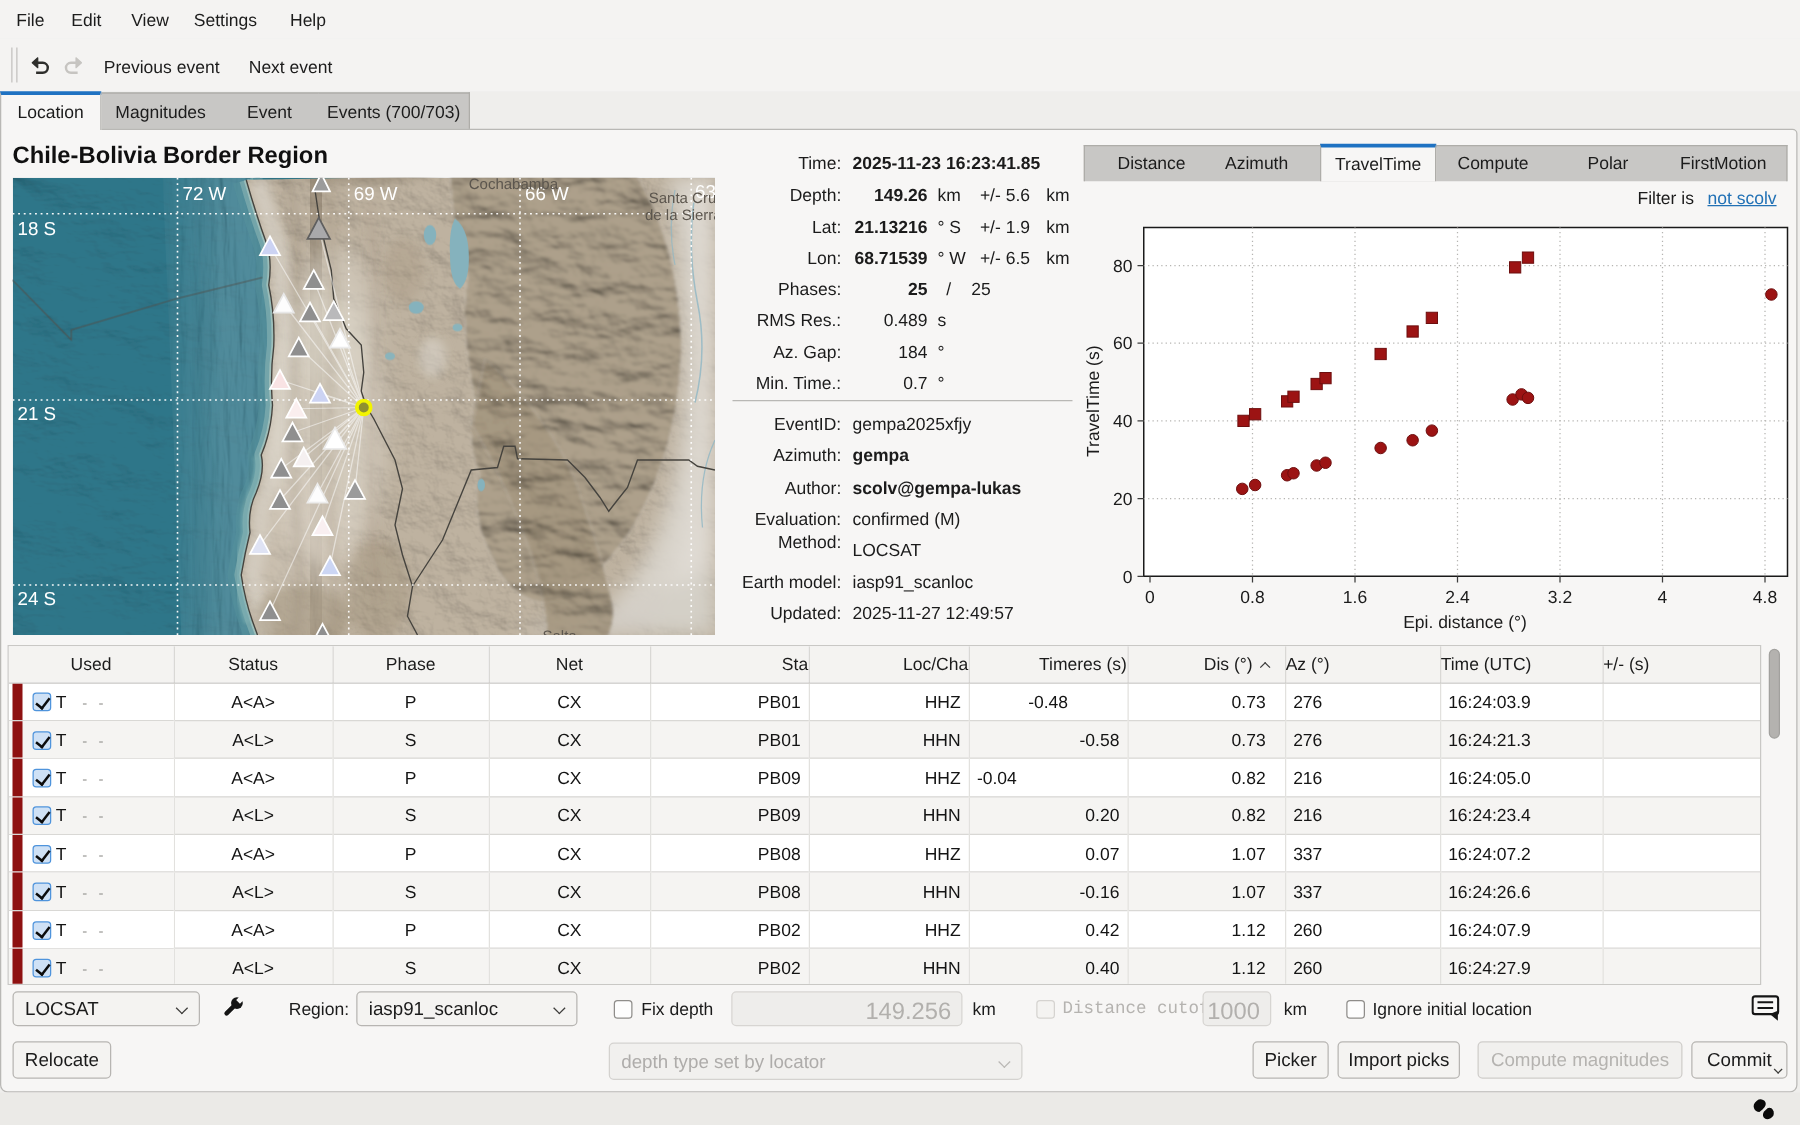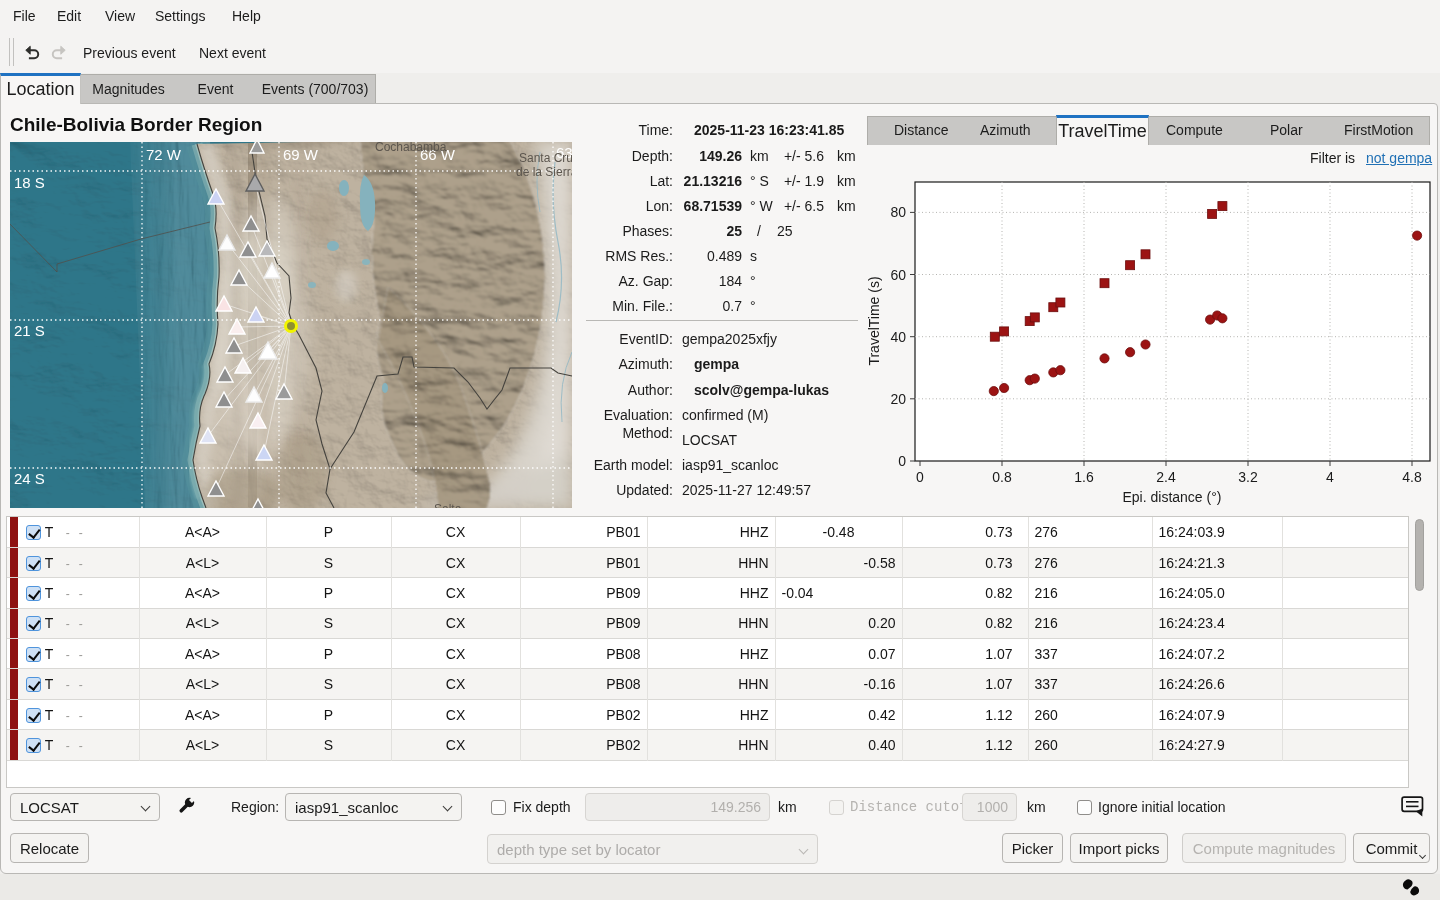--- a/index.html
+++ b/index.html
@@ -8,26 +8,26 @@
 .abs { position:absolute; }
 
 #menubar { position:absolute; left:0; top:0; width:1440px; height:31px; background:#f4f3f2; }
 #menubar span { position:absolute; top:8px; font-size:14px; color:#1c1c1c; }
 #toolbar { position:absolute; left:0; top:31px; width:1440px; height:42px; background:#f4f3f2; }
 #toolbar .txt { position:absolute; top:14px; font-size:14px; color:#1c1c1c; }
 #grip { position:absolute; left:9px; top:7px; width:5px; height:28px;
   border-left:1.5px solid #c2c1bf; border-right:1.5px solid #c2c1bf; }
 
 .tab-gray { position:absolute; height:29px; background:#c8c7c5; border:1px solid #aeada9; border-bottom:none; font-size:14px; color:#1c1c1c; text-align:center; }
-.tab-active { position:absolute; background:#f7f6f5; border-top:3px solid #1f72c2; font-size:18px; color:#1c1c1c; text-align:center; z-index:5; }
+.tab-active { position:absolute; background:#f7f6f5; border-top:3px solid #1f72c2; font-size:14px; color:#1c1c1c; text-align:center; z-index:5; }
 
 #pane { position:absolute; left:0px; top:103px; width:1438px; height:771px; background:#f7f6f5; border:1px solid #b9b8b5; border-radius:0 4px 6px 6px; }
 #title { position:absolute; left:10px; top:114px; font-size:19px; font-weight:bold; color:#101010; z-index:3;}
 .lab { position:absolute; right:767px; color:#1b1b1b; }
-.b { font-weight:bold;margin-left:12px; }
+.b { font-weight:bold; }
 
 #ptable { position:absolute; left:6px; top:516px; width:1403px; height:272px; overflow:hidden; background:#ffffff; border:1px solid #c9c8c5; }
 #ptable table { border-collapse:collapse; table-layout:fixed; width:1402px; font-size:14px; }
 #ptable th { height:29px; background:#f4f3f1; font-weight:normal; color:#1b1b1b; border-right:1px solid #d9d8d5; border-bottom:1px solid #c9c8c5; }
 #ptable td { height:30.4px; border-right:1px solid #e2e1de; padding:0 6px; color:#141414; }
 #ptable tr.odd td { background:#ffffff; }
 #ptable tr.even td { background:#f5f4f2; }
 #ptable tr { border-bottom:1px solid #d9d8d5; }
 .redbar { position:relative; }
 .redbar:before { content:""; position:absolute; left:3px; top:0; bottom:0; width:8px; background:#8e1111; }
@@ -37,21 +37,21 @@
 
 #sbthumb { position:absolute; left:1415px; top:519px; width:9px; height:72px; background:#b4b2af; border-radius:5px; border:1px solid #a2a19e;}
 
 .btn { position:absolute; height:30px; background:#f4f3f1; border:1px solid #b7b5b2; border-radius:4px; font-size:15px; color:#1b1b1b; text-align:center; }
 .btn.dis { color:#b5b3b0; border-color:#cfcdca; background:#f1f0ee; }
 .combo { position:absolute; height:28px; background:#f4f3f1; border:1px solid #b7b5b2; border-radius:4px; font-size:15px; color:#1b1b1b; }
 .combo .cv { position:absolute; left:9px; top:5px; }
 .combo .arr { position:absolute; right:10px; top:9px; width:7px; height:7px; border:solid #3c3b39; border-width:0 0 1.6px 1.6px; transform:rotate(-45deg); }
 .combo.dis { background:#f1f0ee; border-color:#d4d2cf; color:#aeacaa; }
 .combo.dis .arr { border-color:#b9b7b4; }
-.inp { position:absolute; height:28px; background:#eeedeb; border:1px solid #d7d5d2; border-radius:4px; font-size:14px; color:#b2b0ad; text-align:right; padding:5px 8px 0 0; }
+.inp { position:absolute; height:28px; background:#eeedeb; border:1px solid #d7d5d2; border-radius:4px; font-size:19px; color:#b2b0ad; text-align:right; padding:5px 8px 0 0; }
 .ckb { position:absolute; width:15px; height:15px; background:#fdfdfd; border:1px solid #8f8d8a; border-radius:3px; }
 .ckb.dis { border-color:#d5d3d0; background:#f4f3f1; }
 .clab { position:absolute; font-size:14px; color:#1b1b1b; }
 .clab.dis { color:#b5b3b0; }
 #statusbar { position:absolute; left:0; top:874px; width:1440px; height:26px; background:#ebeae7; }
 </style>
 </head>
 <body>
 
 <div id="menubar">
@@ -326,21 +326,21 @@
   <div class="abs lab" style="top:222.5px">Phases:</div>
     <div class="abs b" style="right:698px;top:222.5px">25</div>
     <div class="abs" style="left:757px;top:222.5px">/</div>
     <div class="abs" style="left:777px;top:222.5px">25</div>
   <div class="abs lab" style="top:247.5px">RMS Res.:</div>
     <div class="abs" style="right:698px;top:247.5px">0.489</div>
     <div class="abs" style="left:750px;top:247.5px">s</div>
   <div class="abs lab" style="top:272.5px">Az. Gap:</div>
     <div class="abs" style="right:698px;top:272.5px">184</div>
     <div class="abs" style="left:750px;top:272.5px">°</div>
-  <div class="abs lab" style="top:297.5px">Min. File.:</div>
+  <div class="abs lab" style="top:297.5px">Min. Time.:</div>
     <div class="abs" style="right:698px;top:297.5px">0.7</div>
     <div class="abs" style="left:750px;top:297.5px">°</div>
   <div class="abs" style="left:586px;top:320px;width:272px;height:1px;background:#b9b8b5"></div>
   <div class="abs lab" style="top:331px">EventID:</div>
     <div class="abs" style="left:682px;top:331px">gempa2025xfjy</div>
   <div class="abs lab" style="top:356px">Azimuth:</div>
     <div class="abs b" style="left:682px;top:356px">gempa</div>
   <div class="abs lab" style="top:381.5px">Author:</div>
     <div class="abs b" style="left:682px;top:381.5px">scolv@gempa-lukas</div>
   <div class="abs lab" style="top:406.5px">Evaluation:</div>
@@ -356,21 +356,21 @@
 <div class="tab-gray" style="left:867px; top:116px; width:563px;"></div>
 <div class="abs" style="left:867px;top:116px;width:563px;height:29px;font-size:14px;color:#1c1c1c;z-index:4">
   <span class="abs" style="left:27px;top:6px">Distance</span>
   <span class="abs" style="left:113px;top:6px">Azimuth</span>
   <span class="abs" style="left:299px;top:6px">Compute</span>
   <span class="abs" style="left:403px;top:6px">Polar</span>
   <span class="abs" style="left:477px;top:6px">FirstMotion</span>
 </div>
 <div class="tab-active" style="left:1056px; top:115px; width:93px; height:30px; line-height:26px; border-left:1px solid #aeada9; border-right:1px solid #aeada9;">TravelTime</div>
 <div class="abs" style="left:1310px; top:150px; font-size:14px; color:#1b1b1b;">Filter is</div>
-<div class="abs" style="left:1366px; top:150px; font-size:14px; color:#2171b5; text-decoration:underline;">not gempa</div>
+<div class="abs" style="left:1366px; top:150px; font-size:14px; color:#2171b5; text-decoration:underline;">not scolv</div>
 
 <div class="abs" style="left:865px; top:150px; width:575px; height:365px;">
 <svg width="575" height="365" viewBox="0 0 575 365">
   <rect x="50" y="32" width="515" height="279" fill="#ffffff" stroke="#1a1a1a" stroke-width="1.2"></rect>
   <g stroke="#b5b4b1" stroke-width="1" stroke-dasharray="1 2.5">
     <line x1="137" y1="32" x2="137" y2="311"></line>
     <line x1="219" y1="32" x2="219" y2="311"></line>
     <line x1="301" y1="32" x2="301" y2="311"></line>
     <line x1="383" y1="32" x2="383" y2="311"></line>
     <line x1="465" y1="32" x2="465" y2="311"></line>
@@ -448,20 +448,33 @@
         <col style="width:129px">
         <col style="width:127px">
         <col style="width:128px">
         <col style="width:127px">
         <col style="width:126px">
         <col style="width:124px">
         <col style="width:130px">
         <col style="width:127px">
 </colgroup>
 <tbody>
+        <tr>
+<th>Used</th>
+          <th>Status</th>
+          <th>Phase</th>
+          <th>Net</th>
+          <th style="text-align:right">Sta</th>
+          <th style="text-align:right">Loc/Cha</th>
+          <th style="text-align:right">Timeres (s)</th>
+          <th style="text-align:right;padding-right:13px">Dis (°) <span style="display:inline-block;width:5.5px;height:5.5px;border:solid #3a3a3a;border-width:1.7px 1.7px 0 0;transform:rotate(-45deg);vertical-align:0px;margin-left:3px"></span></th>
+          <th style="text-align:left">Az (°)</th>
+          <th style="text-align:left">Time (UTC)</th>
+          <th style="text-align:left">+/- (s)</th>
+</tr>
 <tr class="odd">
           <td class="redbar"><span class="cbx"></span> T <span class="tdash"><i>-</i><i>-</i></span></td>
           <td style="text-align:center">A&lt;A&gt;</td>
           <td style="text-align:center">P</td>
           <td style="text-align:center">CX</td>
           <td style="text-align:right">PB01</td>
           <td style="text-align:right">HHZ</td>
           <td style="text-align:center">-0.48</td>
           <td style="text-align:right;padding-right:15px">0.73</td>
           <td>276</td>

